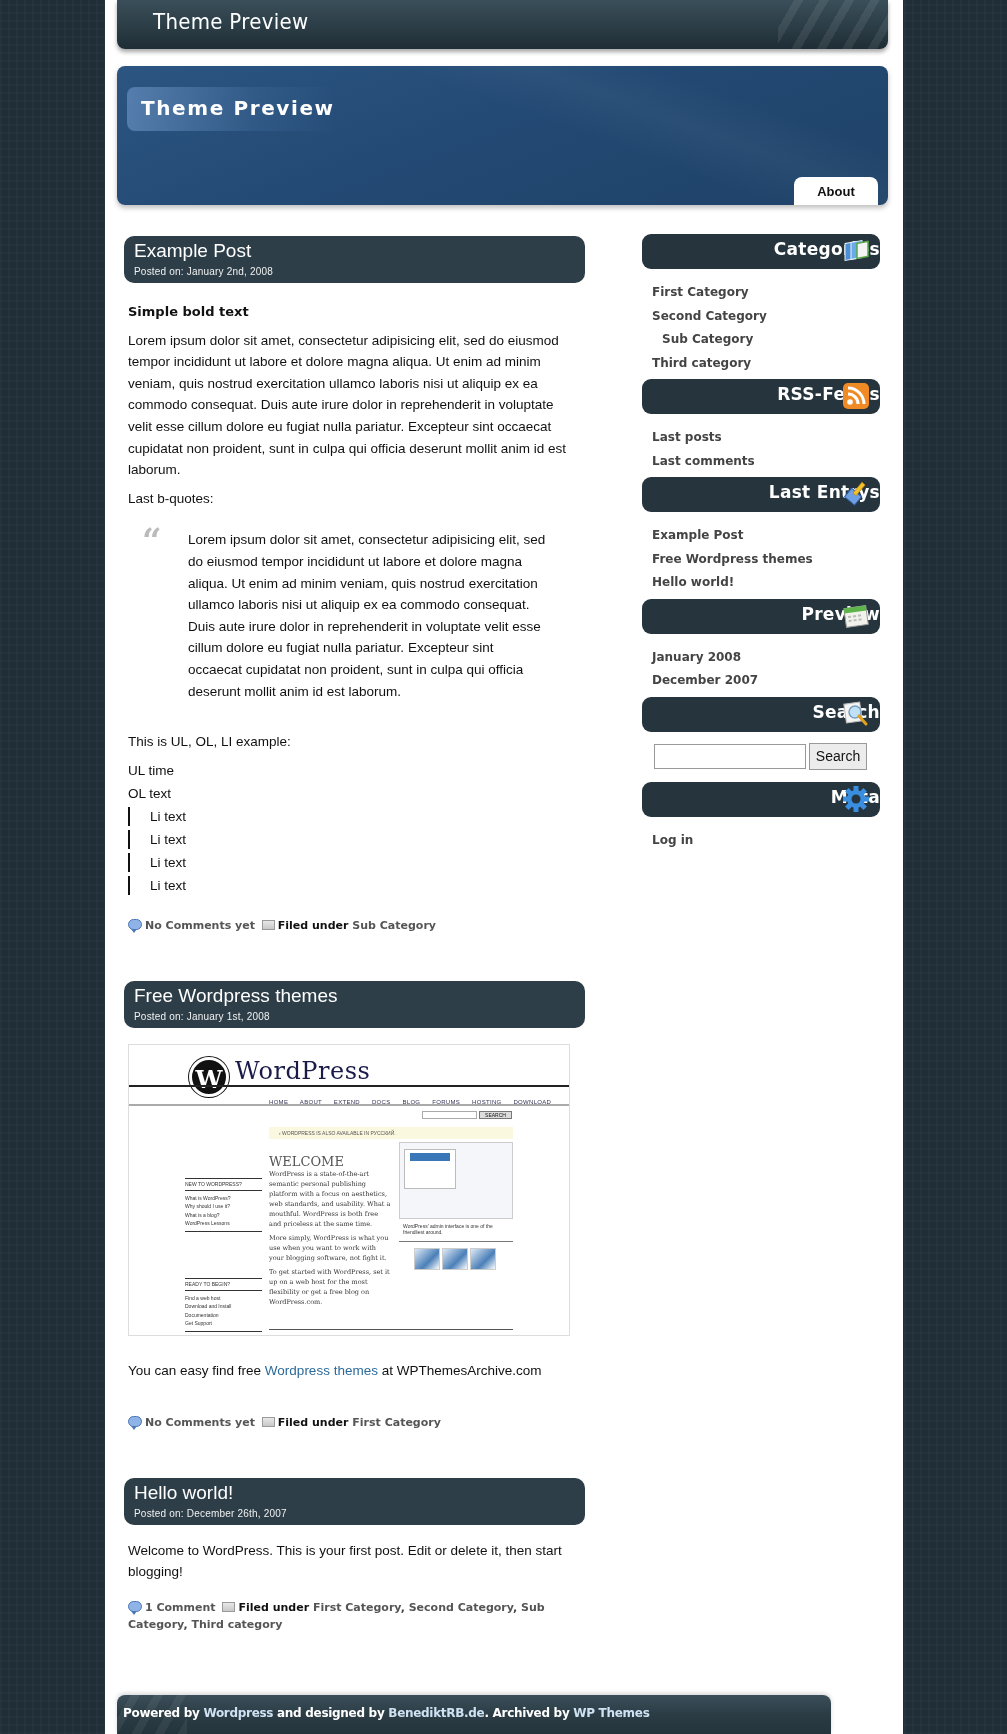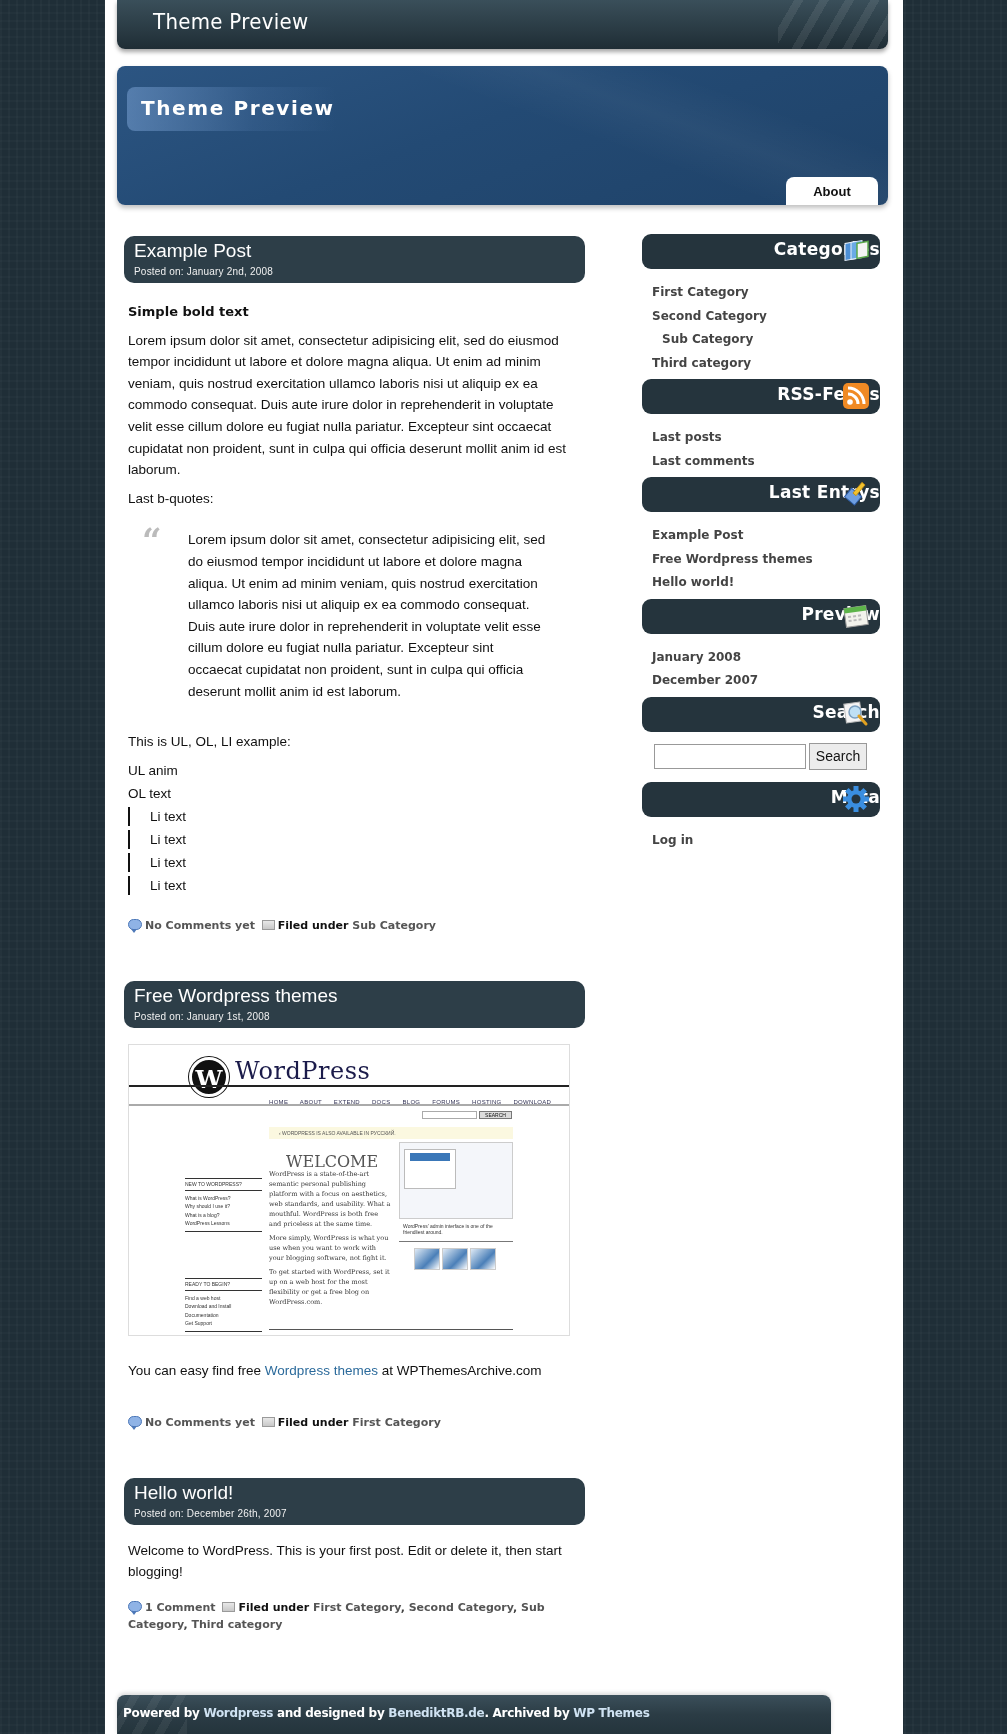--- a/index.html
+++ b/index.html
@@ -49,21 +49,21 @@
     position: absolute; left: 10px; top: 21px; width: 210px; height: 44px;
     border-radius: 8px;
     background: linear-gradient(90deg, rgba(120,160,210,0.55) 0%, rgba(80,120,170,0.25) 60%, rgba(40,80,130,0) 100%);
   }
   #banner .logo-text {
     position: absolute; left: 24px; top: 30px;
     color: #ffffff; font-size: 20px; font-weight: bold; letter-spacing: 1.6px;
     font-family: "DejaVu Sans", sans-serif;
   }
   #banner .tab-about {
-    position: absolute; right: 10px; bottom: 0; width: 92px; height: 28px;
+    position: absolute; right: 10px; bottom: 0; width: 84px; height: 28px;
     background: #ffffff; border-radius: 8px 8px 0 0;
     text-align: center; line-height: 30px;
     font-size: 13px; font-weight: bold; color: #111;
     cursor: pointer;
   }
   
   #content { position: absolute; left: 19px; top: 236px; width: 461px; }
   .post { margin-bottom: 0; }
   .post-header {
     background: #2d3e48; border-radius: 10px;
@@ -117,21 +117,21 @@
   }
   .wp-line1 { position: absolute; left: 0; top: 40px; width: 440px; height: 2px; background: #222; }
   .wp-nav {
     position: absolute; left: 140px; top: 47px; font-size: 6px; color: #335; letter-spacing: 0.3px;
     word-spacing: 10px;
   }
   .wp-line2 { position: absolute; left: 0; top: 59px; width: 440px; height: 2px; background: #aaa; }
   .wp-search { position: absolute; left: 293px; top: 66px; width: 55px; height: 8px; border: 1px solid #aaa; }
   .wp-search-btn { position: absolute; left: 350px; top: 66px; width: 33px; height: 8px; border: 1px solid #777; background: #ddd; font-size: 5px; text-align: center; line-height: 6px; }
   .wp-notice { position: absolute; left: 140px; top: 82px; width: 244px; height: 12px; background: #fbf8e0; font-size: 5px; color: #555; line-height: 12px; padding-left: 10px; }
-  .wp-welcome { position: absolute; left: 140px; top: 106px; font-size: 16px; color: #555; font-family: "DejaVu Serif", serif; margin-left: 17px; }
+  .wp-welcome { position: absolute; left: 140px; top: 106px; font-size: 13px; color: #555; font-family: "DejaVu Serif", serif; }
   .wp-text { position: absolute; left: 140px; top: 124px; width: 122px; font-family: "DejaVu Serif", serif; font-size: 6.5px; line-height: 10px; color: #333; }
   .wp-side { position: absolute; left: 56px; width: 77px; font-size: 5px; color: #333; line-height: 8.5px; }
   .wp-side .hd { border-top: 1px solid #333; border-bottom: 1px solid #333; margin-bottom: 3px; padding: 1px 0; }
   .wp-side .ft { border-top: 1px solid #333; margin-top: 3px; }
   .wp-panel { position: absolute; left: 270px; top: 97px; width: 114px; height: 77px; border: 1px solid #ccc; background: #f4f6fa; }
   .wp-panel .inner { position: absolute; left: 4px; top: 6px; width: 52px; height: 40px; border: 1px solid #bbb; background: #fff; }
   .wp-panel .blue { position: absolute; left: 5px; top: 3px; width: 40px; height: 8px; background: #3a77b8; }
   .wp-caption { position: absolute; left: 274px; top: 178px; font-size: 5px; color: #333; width: 110px; line-height: 6px; }
   .wp-line3 { position: absolute; left: 270px; top: 196px; width: 114px; height: 1px; background: #777; }
   .wp-thumbs { position: absolute; left: 285px; top: 203px; }
@@ -204,21 +204,21 @@
       </div>
       <div class="post-body">
         <p class="bold-line">Simple bold text</p>
         <p>Lorem ipsum dolor sit amet, consectetur adipisicing elit, sed do eiusmod tempor incididunt ut labore et dolore magna aliqua. Ut enim ad minim veniam, quis nostrud exercitation ullamco laboris nisi ut aliquip ex ea commodo consequat. Duis aute irure dolor in reprehenderit in voluptate velit esse cillum dolore eu fugiat nulla pariatur. Excepteur sint occaecat cupidatat non proident, sunt in culpa qui officia deserunt mollit anim id est laborum.</p>
         <p>Last b-quotes:</p>
         <blockquote>
           <span class="quote-mark">“</span>
           <span>Lorem ipsum dolor sit amet, consectetur adipisicing elit, sed do eiusmod tempor incididunt ut labore et dolore magna aliqua. Ut enim ad minim veniam, quis nostrud exercitation ullamco laboris nisi ut aliquip ex ea commodo consequat. Duis aute irure dolor in reprehenderit in voluptate velit esse cillum dolore eu fugiat nulla pariatur. Excepteur sint occaecat cupidatat non proident, sunt in culpa qui officia deserunt mollit anim id est laborum.</span>
         </blockquote>
         <div class="list-line">This is UL, OL, LI example:</div>
-        <div class="list-line" style="margin-top:6px">UL anim</div>
+        <div class="list-line" style="margin-top:6px">UL time</div>
         <div class="list-line">OL text</div>
         <div class="li-line">Li text</div>
         <div class="li-line">Li text</div>
         <div class="li-line">Li text</div>
         <div class="li-line">Li text</div>
       </div>
       <div class="post-meta" style="margin-top:22px">
         <span class="icon-comment"></span><a href="#">No Comments yet</a>
         <span class="icon-folder"></span><span class="filed">Filed under</span>
         <a href="#">Sub Category</a>

